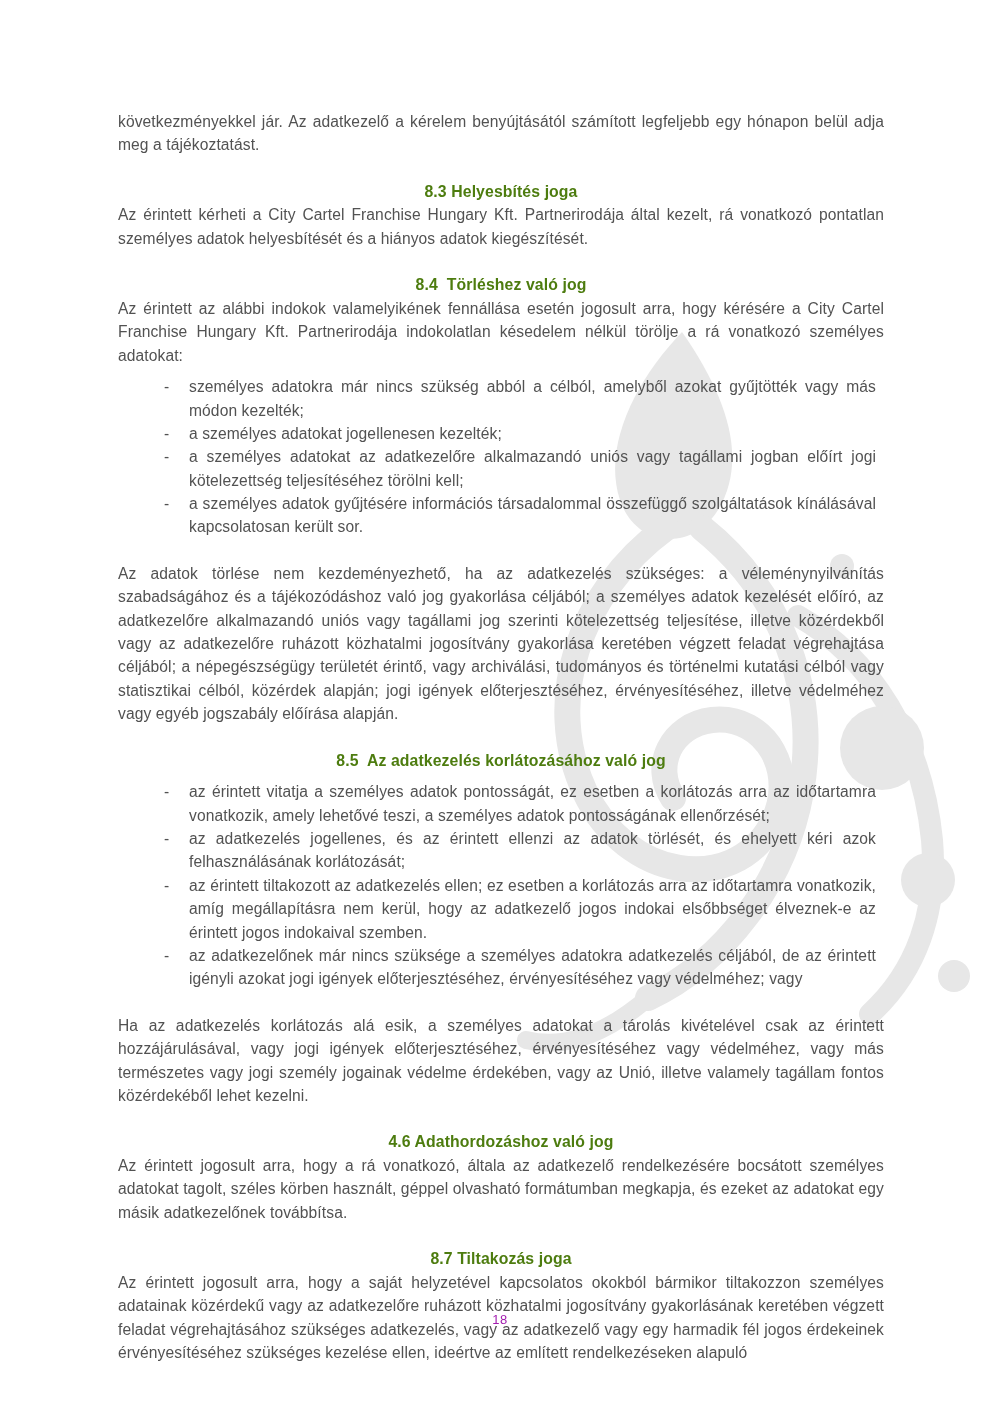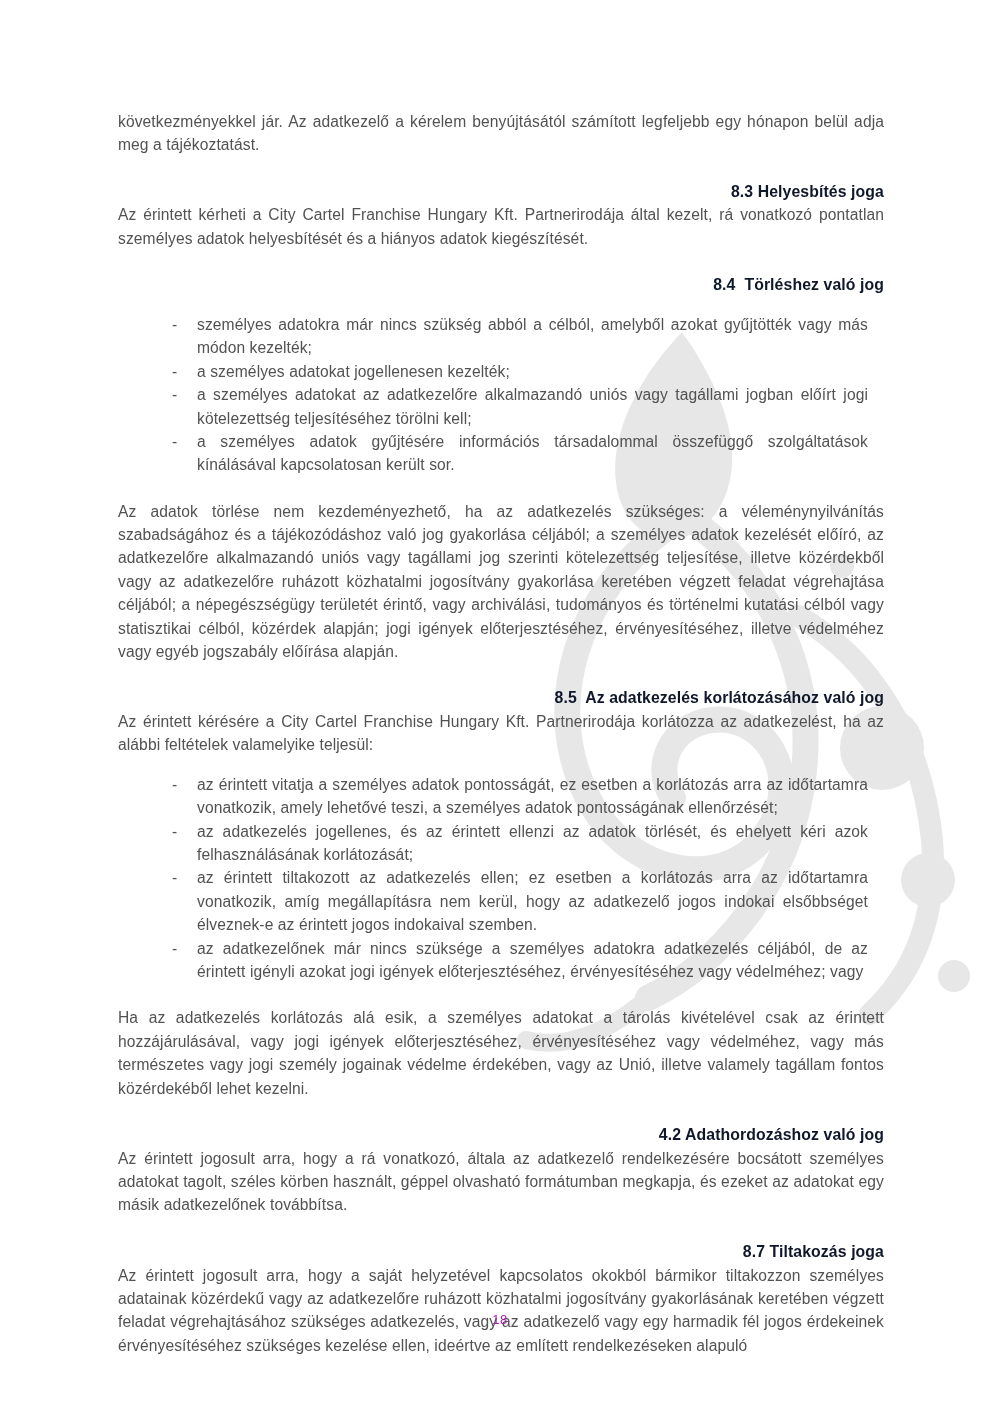--- a/index.html
+++ b/index.html
@@ -26,30 +26,30 @@
     padding: 110px 116px 0 118px;
     font-size: 15.6px;
     line-height: 1.5;
     color: #525252;
     text-align: justify;
     letter-spacing: 0.1px;
   }
   .heading {
     font-size: 15.8px;
     font-weight: bold;
-    color: #0f172a;
+    color: #4d7c0f;
     margin: 23px 0 0 0;
-    text-align: right;
+    text-align: center;
     white-space: pre-wrap;
   }
   .para { margin: 0; }
   .para + .para, .bullets + .para { margin-top: 23px; }
   .bullets {
     list-style: none;
-    margin: 16px;
+    margin: 8px;
     padding: 0 0 0 30px;
   }
   .bullet {
     position: relative;
     padding-left: 33px;
   }
   .bullet::before {
     content: "-";
     position: absolute;
     left: 8px;
@@ -93,37 +93,37 @@
       <circle cx="624" cy="656" r="16" fill="#e7e7e7" stroke="none"></circle>
       <circle cx="512" cy="246" r="12" fill="#e7e7e7" stroke="none"></circle>
     </g>
   </svg>
 
   <main class="content">
       <p class="para">következményekkel jár. Az adatkezelő a kérelem benyújtásától számított legfeljebb egy hónapon belül adja meg a tájékoztatást.</p>
       <h3 class="heading">8.3 Helyesbítés joga</h3>
       <p class="para">Az érintett kérheti a City Cartel Franchise Hungary Kft. Partnerirodája által kezelt, rá vonatkozó pontatlan személyes adatok helyesbítését és a hiányos adatok kiegészítését.</p>
       <h3 class="heading">8.4  Törléshez való jog</h3>
+      <p class="para">Az érintett az alábbi indokok valamelyikének fennállása esetén jogosult arra, hogy kérésére a City Cartel Franchise Hungary Kft. Partnerirodája indokolatlan késedelem nélkül törölje a rá vonatkozó személyes adatokat:</p>
       <ul class="bullets">
         <li class="bullet">személyes adatokra már nincs szükség abból a célból, amelyből azokat gyűjtötték vagy más módon kezelték;</li>
         <li class="bullet">a személyes adatokat jogellenesen kezelték;</li>
         <li class="bullet">a személyes adatokat az adatkezelőre alkalmazandó uniós vagy tagállami jogban előírt jogi kötelezettség teljesítéséhez törölni kell;</li>
         <li class="bullet">a személyes adatok gyűjtésére információs társadalommal összefüggő szolgáltatások kínálásával kapcsolatosan került sor.</li>
       </ul>
       <p class="para">Az adatok törlése nem kezdeményezhető, ha az adatkezelés szükséges: a véleménynyilvánítás szabadságához és a tájékozódáshoz való jog gyakorlása céljából; a személyes adatok kezelését előíró, az adatkezelőre alkalmazandó uniós vagy tagállami jog szerinti kötelezettség teljesítése, illetve közérdekből vagy az adatkezelőre ruházott közhatalmi jogosítvány gyakorlása keretében végzett feladat végrehajtása céljából; a népegészségügy területét érintő, vagy archiválási, tudományos és történelmi kutatási célból vagy statisztikai célból, közérdek alapján;  jogi igények előterjesztéséhez, érvényesítéséhez, illetve védelméhez vagy egyéb jogszabály előírása alapján.</p>
       <h3 class="heading">8.5  Az adatkezelés korlátozásához való jog</h3>
-      <p class="para">Az érintett kérésére a City Cartel Franchise Hungary Kft. Partnerirodája korlátozza az adatkezelést, ha az alábbi feltételek valamelyike teljesül:</p>
       <ul class="bullets">
         <li class="bullet">az érintett vitatja a személyes adatok pontosságát, ez esetben a korlátozás arra az időtartamra vonatkozik, amely lehetővé teszi, a személyes adatok pontosságának ellenőrzését;</li>
         <li class="bullet">az adatkezelés jogellenes, és az érintett ellenzi az adatok törlését, és ehelyett kéri azok felhasználásának korlátozását;</li>
         <li class="bullet">az érintett tiltakozott az adatkezelés ellen; ez esetben a korlátozás arra az időtartamra vonatkozik, amíg megállapításra nem kerül, hogy az adatkezelő jogos indokai elsőbbséget élveznek-e az érintett jogos indokaival szemben.</li>
         <li class="bullet">az adatkezelőnek már nincs szüksége a személyes adatokra adatkezelés céljából, de az érintett igényli azokat jogi igények előterjesztéséhez, érvényesítéséhez vagy védelméhez; vagy</li>
       </ul>
       <p class="para">Ha az adatkezelés korlátozás alá esik, a személyes adatokat a tárolás kivételével csak az érintett hozzájárulásával, vagy jogi igények előterjesztéséhez, érvényesítéséhez vagy védelméhez, vagy más természetes vagy jogi személy jogainak védelme érdekében, vagy az Unió, illetve valamely tagállam fontos közérdekéből lehet kezelni.</p>
-      <h3 class="heading">4.2 Adathordozáshoz való jog</h3>
+      <h3 class="heading">4.6 Adathordozáshoz való jog</h3>
       <p class="para">Az érintett jogosult arra, hogy a rá vonatkozó, általa az adatkezelő rendelkezésére bocsátott személyes adatokat tagolt, széles körben használt, géppel olvasható formátumban megkapja, és ezeket az adatokat egy másik adatkezelőnek továbbítsa.</p>
       <h3 class="heading">8.7 Tiltakozás joga</h3>
       <p class="para">Az érintett jogosult arra, hogy a saját helyzetével kapcsolatos okokból bármikor tiltakozzon személyes adatainak közérdekű vagy az adatkezelőre ruházott közhatalmi jogosítvány gyakorlásának keretében végzett feladat végrehajtásához szükséges adatkezelés, vagy az adatkezelő vagy egy harmadik fél jogos érdekeinek érvényesítéséhez szükséges kezelése ellen, ideértve az említett rendelkezéseken alapuló</p>
     </main>
 
   <div class="footer">
     <span class="page-number">18</span>
   </div>
 
 </div>

